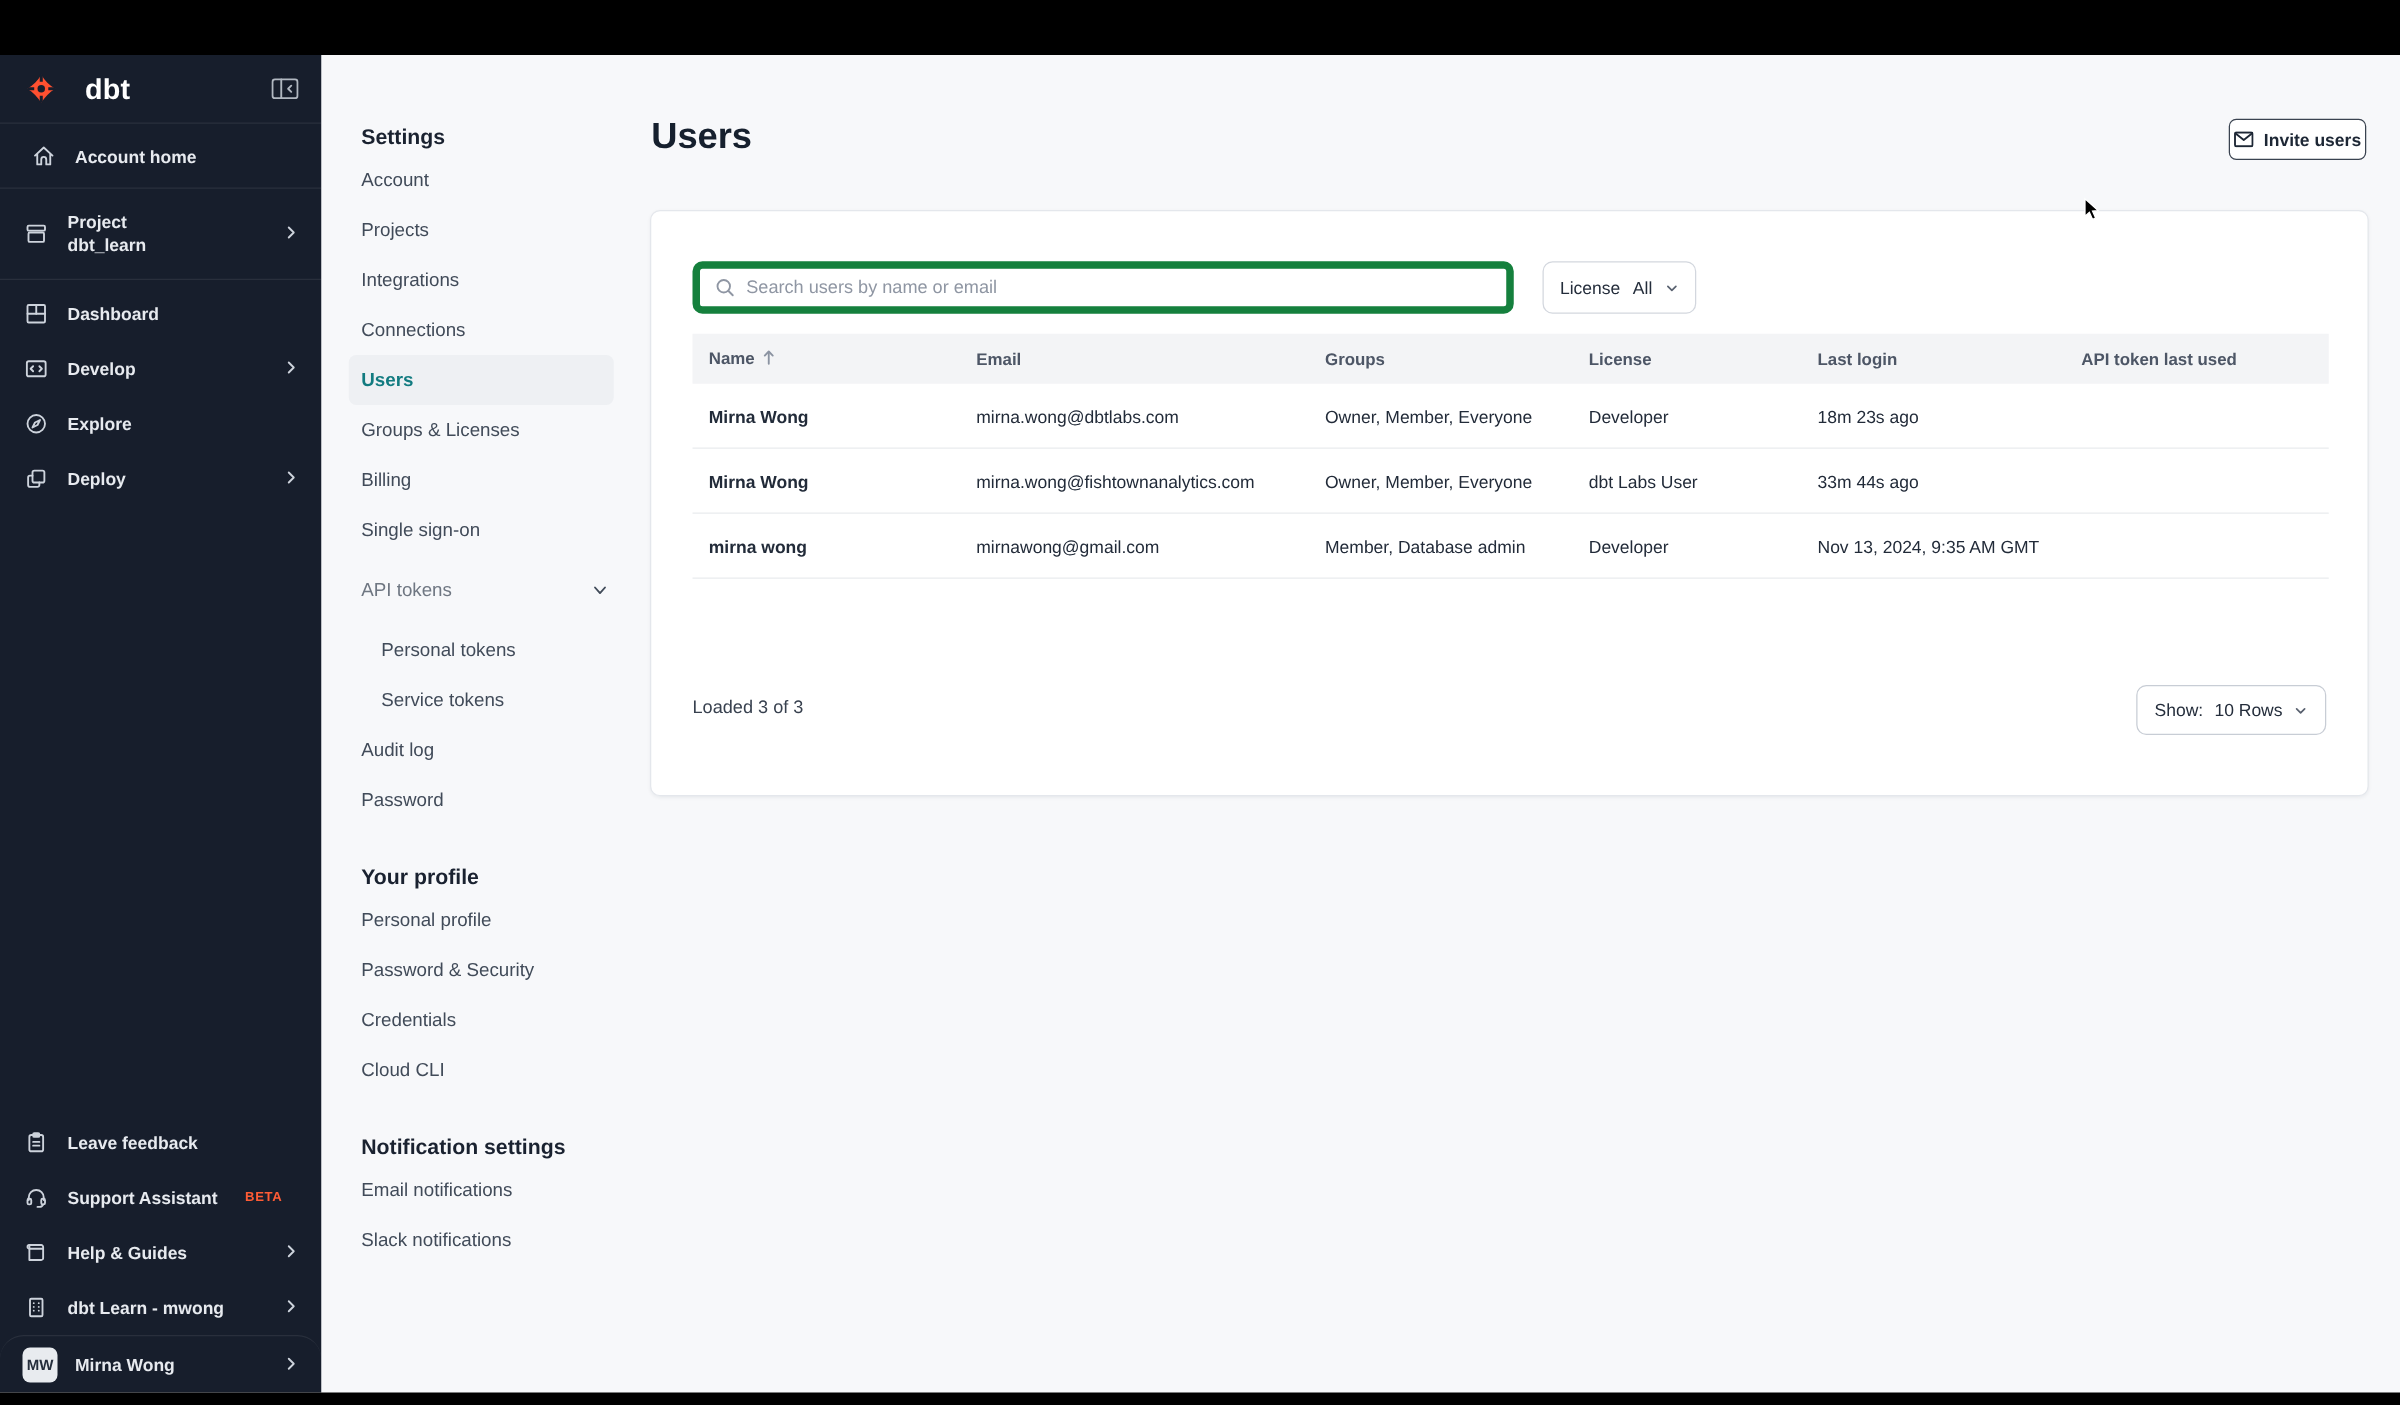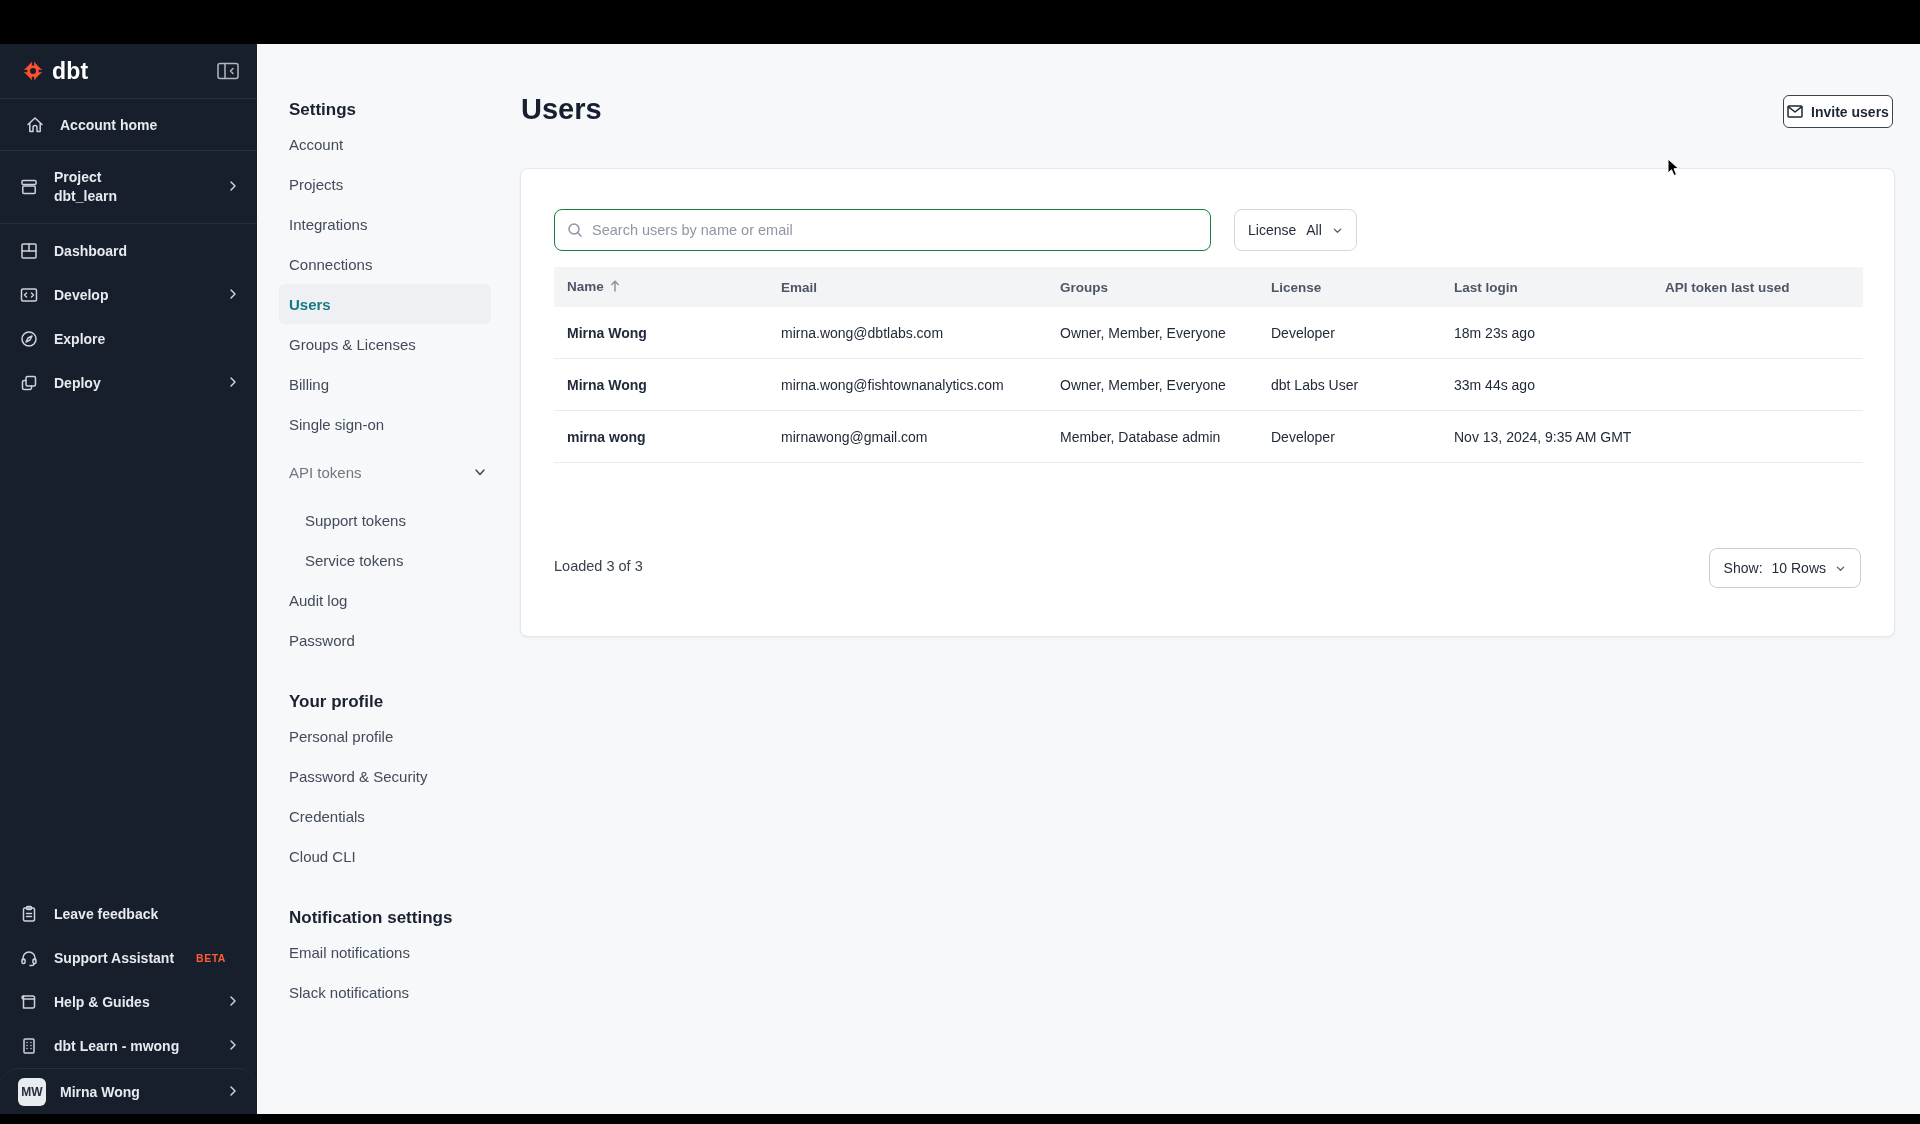--- a/index.html
+++ b/index.html
@@ -6,21 +6,21 @@
   html,body { width:1920px; height:1124px; overflow:hidden; }
   body { font-family:"Liberation Sans", sans-serif; background:#f7f8fa; position:relative; color:#1d2532; }
 
   
   .topbar { position:absolute; left:0; top:0; width:1920px; height:44px; background:#000; z-index:5; }
   .bottombar { position:absolute; left:0; bottom:0; width:1920px; height:10px; background:#000; z-index:5; }
 
   
   .sidebar { position:absolute; left:0; top:44px; width:257px; height:1070px; background:#171e2c; color:#e7eaef; display:flex; flex-direction:column; z-index:2; }
   .side-header { height:55px; display:flex; align-items:center; justify-content:space-between; padding:0 18px; border-bottom:1px solid rgba(255,255,255,.08); }
-  .logo-wrap { display:flex; align-items:center; gap:4px; }
+  .logo-wrap { display:flex; align-items:center; gap:20px; }
   .logo-mark { width:30px; height:30px; display:block; }
   .logo-text { font-size:23px; font-weight:700; color:#fff; letter-spacing:.2px; }
   .collapse-btn { width:22px; height:18px; cursor:pointer; opacity:.85; }
 
   .snav { display:flex; flex-direction:column; }
   .side-item { display:flex; align-items:center; gap:14px; padding:0 18px; height:44px; font-size:14px; font-weight:600; cursor:pointer; }
   .side-item .icn { width:22px; height:22px; flex:0 0 22px; display:flex; align-items:center; justify-content:center; }
   .side-item svg { stroke:#cdd3dc; }
   .side-item .chev { margin-left:auto; }
   .side-item.project { height:73px; border-bottom:1px solid rgba(255,255,255,.08); }
@@ -40,21 +40,21 @@
   .s-item.active { background:#eef0f3; border-radius:6px; padding:0 10px; margin-left:-10px; width:212px; color:#127b80; font-weight:700; }
   .s-item.muted { color:#6f7782; justify-content:space-between; padding-right:14px; margin-top:8px; }
   .s-item.indent { padding-left:16px; }
   .s-item.gap-top { margin-top:8px; }
 
   
   .page-title { position:absolute; left:521px; top:93px; font-size:29px; font-weight:700; color:#16202e; z-index:1; }
   .invite-btn { position:absolute; left:1783px; top:95px; width:110px; height:33px; background:#fff; border:1px solid #3a4350; border-radius:6px; display:flex; align-items:center; justify-content:center; gap:8px; font-size:14px; font-weight:600; color:#1d2735; cursor:pointer; z-index:1; }
 
   .card { position:absolute; left:520px; top:168px; width:1375px; height:469px; background:#fff; border:1px solid #e4e7ec; border-radius:8px; box-shadow:0 1px 3px rgba(20,30,50,.06); z-index:1; }
-  .search-box { position:absolute; left:33px; top:40px; width:657px; height:42px; border:1px solid #15803d; border-radius:8px; background:#fff; display:flex; align-items:center; padding:0 12px; gap:9px; }
+  .search-box { position:absolute; left:33px; top:40px; width:657px; height:42px; border:6px solid #15803d; border-radius:8px; background:#fff; display:flex; align-items:center; padding:0 12px; gap:9px; }
   .search-box input { border:none; outline:none; flex:1; font-size:14.5px; font-family:"Liberation Sans",sans-serif; color:#252e3c; background:transparent; }
   .search-box input::placeholder { color:#8f96a3; }
   .license-btn { position:absolute; left:713px; top:40px; height:42px; min-width:110px; border:1px solid #d3d7de; border-radius:8px; background:#fff; display:flex; align-items:center; justify-content:center; gap:10px; padding:0 13px; font-size:14px; color:#242d3b; cursor:pointer; }
 
   .tbl { position:absolute; left:33px; top:98px; width:1309px; }
   .tbl-row { display:grid; grid-template-columns:214px 279px 211px 183px 211px 1fr; align-items:center; }
   .tbl-head { background:#f3f4f6; height:40px; font-size:13.5px; font-weight:700; color:#4d5666; }
   .tbl-head > div, .tbl-body > div { padding-left:13px; }
   .tbl-body { height:52px; border-bottom:1px solid #e9ebee; font-size:14px; color:#222b39; }
   .cell-name { font-weight:700; }
@@ -255,21 +255,21 @@
   <div class="s-item active">Users</div>
   <div class="s-item">Groups &amp; Licenses</div>
   <div class="s-item">Billing</div>
   <div class="s-item">Single sign-on</div>
   <div class="s-item muted">
     <span>API tokens</span>
     <svg class="ic" width="14" height="14" viewBox="0 0 14 14" stroke="#414b59">
         <polyline points="3,5 7,9.5 11,5"></polyline>
       </svg>
   </div>
-  <div class="s-item indent gap-top">Support tokens</div>
+  <div class="s-item indent gap-top">Personal tokens</div>
   <div class="s-item indent">Service tokens</div>
   <div class="s-item">Audit log</div>
   <div class="s-item">Password</div>
 
   <div class="s-heading later">Your profile</div>
   <div class="s-item">Personal profile</div>
   <div class="s-item">Password &amp; Security</div>
   <div class="s-item">Credentials</div>
   <div class="s-item">Cloud CLI</div>
 

